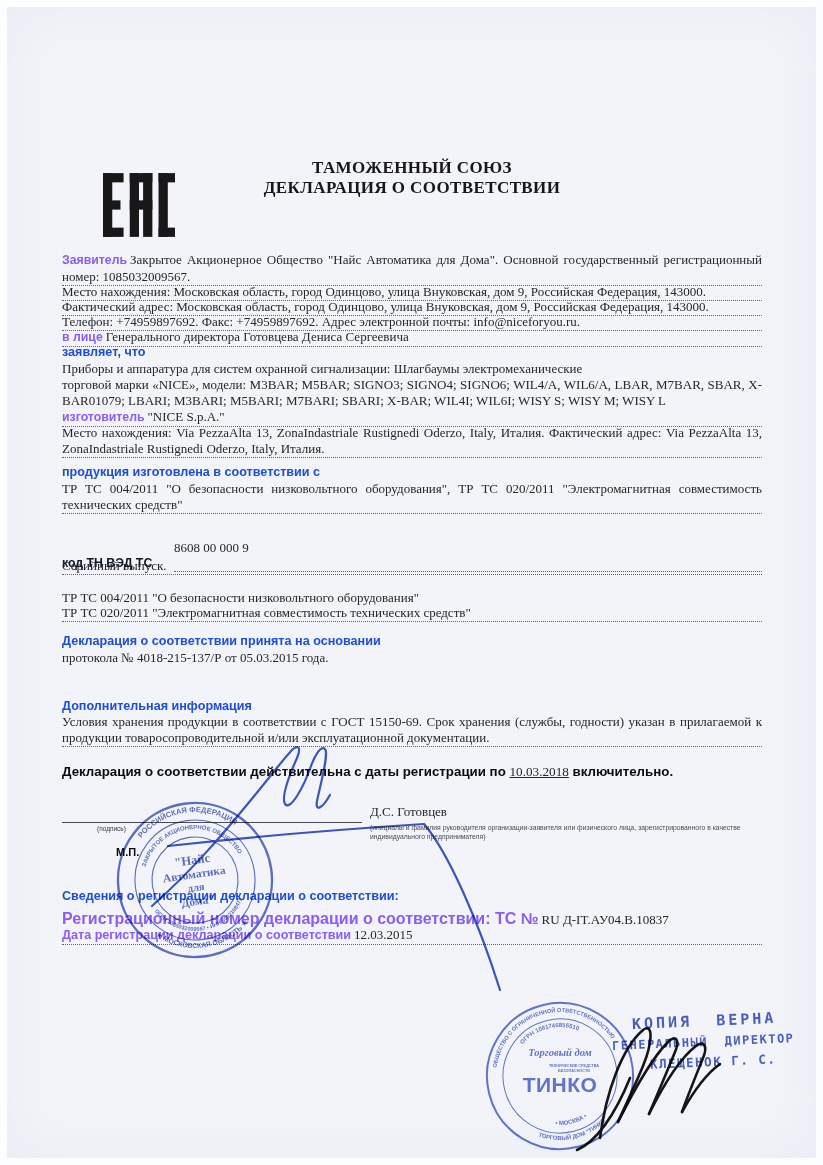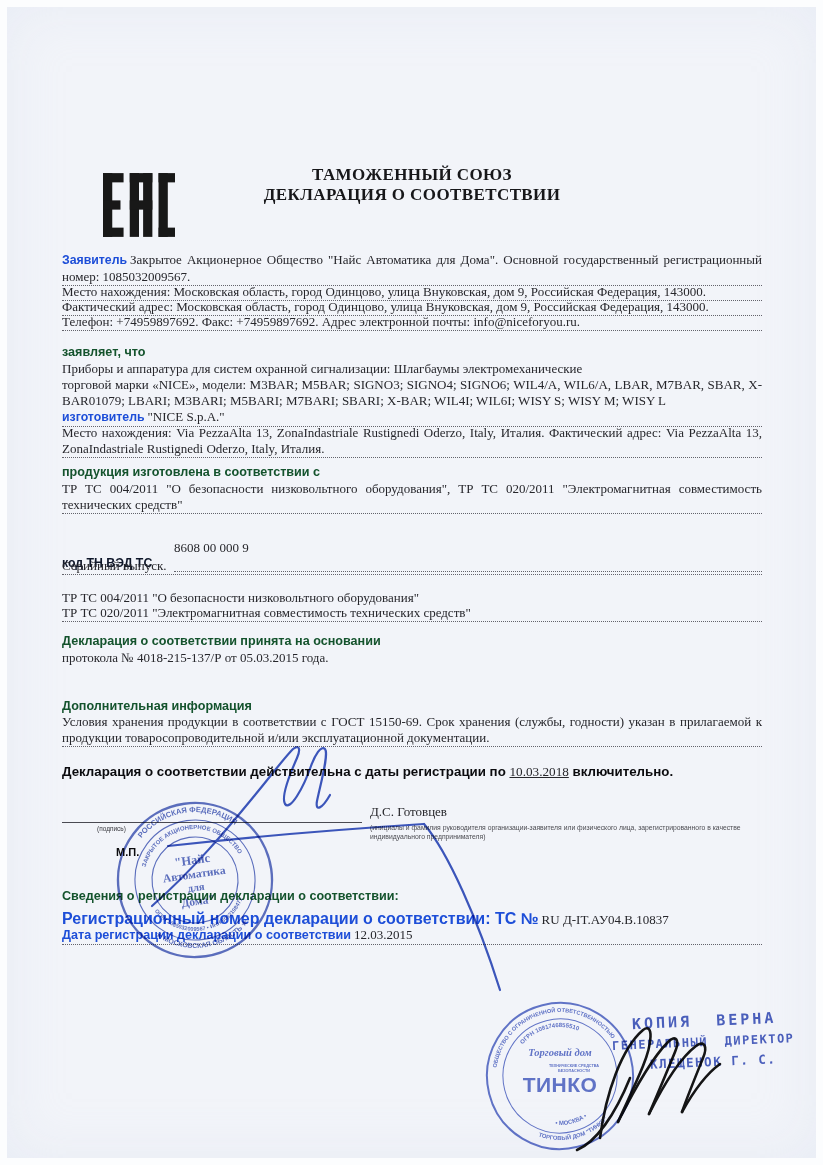--- a/index.html
+++ b/index.html
@@ -3,26 +3,26 @@
 <meta charset="utf-8">
 <style>
   html,body{margin:0;padding:0;background:#ffffff;}
   .page{position:relative;width:823px;height:1165px;background:#f2f4f9;
         box-shadow:inset 0 0 0 7px #fcfdfe, inset 0 0 60px rgba(210,218,235,.35);
         overflow:hidden;font-family:"Liberation Serif",serif;}
   
   .t{position:absolute;left:62px;width:700px;font:13px/15.9px "Liberation Serif",serif;color:#26262b;}
   .just{text-align:justify;}
   .dot{border-bottom:1px dotted #63636b;}
-  .lbl{font:bold 12.3px/15.9px "Liberation Sans",sans-serif;color:#1d4ed8;margin-right:3px;}
-  .hdr{font:bold 12.6px/15.9px "Liberation Sans",sans-serif;color:#14532d;}
+  .lbl{font:bold 12.3px/15.9px "Liberation Sans",sans-serif;color:#8b5cf6;margin-right:3px;}
+  .hdr{font:bold 12.6px/15.9px "Liberation Sans",sans-serif;color:#1d4ed8;}
   .row{display:flex;}
   .row .lblw{flex:0 0 112px;font:bold 12.3px/15.9px "Liberation Sans",sans-serif;color:#0f172a;margin-top:16px;}
   .row .val{flex:1;border-bottom:1px dotted #63636b;}
-  .title{position:absolute;left:62px;top:165px;width:700px;text-align:center;
+  .title{position:absolute;left:62px;top:158px;width:700px;text-align:center;
          font:bold 17px/19.5px "Liberation Serif",serif;color:#17171a;letter-spacing:.4px;}
   .eac{position:absolute;left:103px;top:172px;width:72px;height:66px;}
   .validity{font:bold 13.3px/16px "Liberation Sans",sans-serif;color:#0b0b0e;}
   .validity .vdate{font:13.2px "Liberation Serif",serif;font-weight:normal;color:#26262b;text-decoration:underline;}
   .sigline{position:absolute;left:62px;top:822px;width:300px;border-top:1.2px solid #4a4a52;}
   .podpis{position:absolute;left:97px;top:825px;font:6.5px "Liberation Sans",sans-serif;color:#3a3a40;}
   .mp{position:absolute;left:116px;top:846px;font:bold 11px "Liberation Sans",sans-serif;color:#0b0b0e;}
   .signame{position:absolute;left:370px;top:804px;font:13px "Liberation Serif",serif;color:#26262b;}
   .signote{position:absolute;left:370px;top:824px;width:398px;font:6.8px/8.6px "Liberation Sans",sans-serif;color:#4c4c52;}
   .stamp{position:absolute;mix-blend-mode:multiply;pointer-events:none;}
@@ -54,20 +54,23 @@
     <div>ТАМОЖЕННЫЙ СОЮЗ</div>
     <div>ДЕКЛАРАЦИЯ О СООТВЕТСТВИИ</div>
   </div>
 
   <div class="t just dot" style="top:252px">
     <span class="lbl">Заявитель</span><span>Закрытое Акционерное Общество "Найс Автоматика для Дома". Основной государственный регистрационный номер: 1085032009567.</span>
   </div>
   <div class="t dot" style="top:284px">Место нахождения: Московская область, город Одинцово, улица Внуковская, дом 9, Российская Федерация, 143000.</div>
   <div class="t dot" style="top:299px">Фактический адрес: Московская область, город Одинцово, улица Внуковская, дом 9, Российская Федерация, 143000.</div>
   <div class="t dot" style="top:314px">Телефон: +74959897692. Факс: +74959897692. Адрес электронной почты: info@niceforyou.ru.</div>
+  <div class="t dot" style="top:329px">
+    <span class="lbl">в лице</span><span>Генерального директора Готовцева Дениса Сергеевича</span>
+  </div>
   <div class="t hdr" style="top:345px">заявляет, что</div>
 
   <div class="t" style="top:361px">Приборы и аппаратура для систем охранной сигнализации: Шлагбаумы электромеханические</div>
   <div class="t just" style="top:377px">торговой марки «NICE», модели: M3BAR; M5BAR; SIGNO3; SIGNO4; SIGNO6; WIL4/A, WIL6/A, LBAR, M7BAR, SBAR, X-BAR01079; LBARI; M3BARI; M5BARI; M7BARI; SBARI; X-BAR; WIL4I; WIL6I; WISY S; WISY M; WISY L</div>
   <div class="t dot" style="top:409px">
     <span class="lbl" style="text-transform:lowercase">изготовитель</span><span>"NICE S.p.A."</span>
   </div>
   <div class="t just dot" style="top:425px">Место нахождения: Via PezzaAlta 13, ZonaIndastriale Rustignedi Oderzo, Italy, Италия. Фактический адрес: Via PezzaAlta 13, ZonaIndastriale Rustignedi Oderzo, Italy, Италия.</div>
 
   <div class="t hdr" style="top:465px">продукция изготовлена в соответствии с</div>

